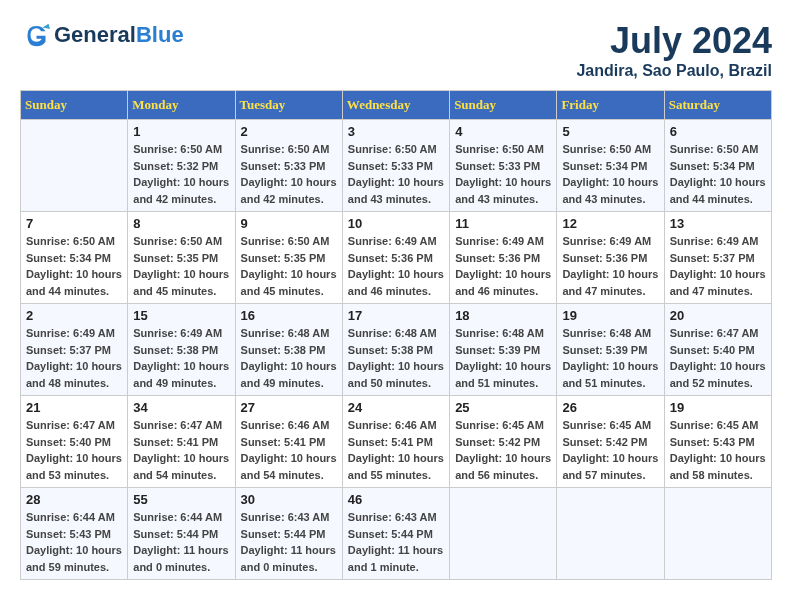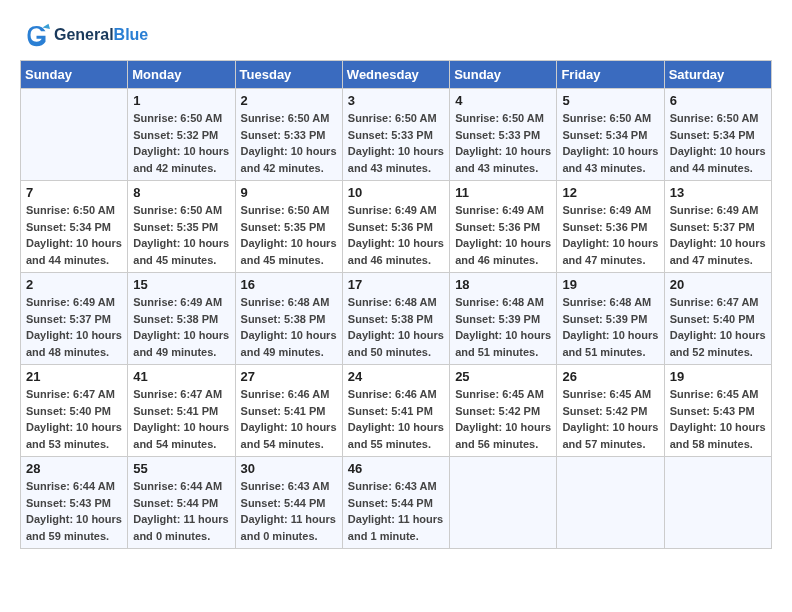--- a/index.html
+++ b/index.html
@@ -38,21 +38,22 @@
       color: #1a3a5c;
       font-weight: bold;
     }
     table {
       width: 100%;
       border-collapse: collapse;
       table-layout: fixed;
     }
     thead tr {
       background-color: #3a6bbf;
-      color: #ffffff;
+      color: #fde047;
+      font-family: Liberation Serif, serif;
     }
     thead th {
       padding: 6px 4px;
       font-size: 13px;
       font-weight: bold;
       text-align: left;
       border: 1px solid #ccc;
     }
     tbody tr {
       vertical-align: top;
@@ -86,24 +87,26 @@
 </head>
 <body>
 
 <div class="header">
   <div class="logo">
     <svg class="logo-icon" viewBox="0 0 40 40" xmlns="http://www.w3.org/2000/svg">
       <path d="M10 20 Q10 8 22 8 Q30 8 34 15 L28 15 Q26 11 22 11 Q14 11 14 20 Q14 29 22 29 Q27 29 29 25 L22 25 L22 21 L34 21 L34 29 Q30 35 22 35 Q10 35 10 20Z" fill="#2a7fd4"></path>
       <path d="M30 10 L38 5 L40 12 Z" fill="#3a9fd4"></path>
     </svg>
     <div>
-      <div style="font-size:16px;font-weight:bold;color:#1a3a5c;">General<span style="color:#2a7fd4;">Blue</span></div>
+      <div style="font-size:22px;font-weight:bold;color:#1a3a5c;">General<span style="color:#2a7fd4;">Blue</span></div>
     </div>
   </div>
   <div class="title-block">
+    <div class="month-title">July 2024</div>
+    <div class="location">Jandira, Sao Paulo, Brazil</div>
   </div>
 </div>
 
 <table>
   <thead>
     <tr>
     <th>Sunday</th>
         <th>Monday</th>
         <th>Tuesday</th>
         <th>Wednesday</th>
@@ -199,21 +202,21 @@
           <div class="day-number">20</div>
           <div class="day-info">Sunrise: 6:47 AM<br>Sunset: 5:40 PM<br>Daylight: 10 hours<br>and 52 minutes.</div>
         </td>
       </tr>
       <tr>
         <td>
           <div class="day-number">21</div>
           <div class="day-info">Sunrise: 6:47 AM<br>Sunset: 5:40 PM<br>Daylight: 10 hours<br>and 53 minutes.</div>
         </td>
         <td>
-          <div class="day-number">41</div>
+          <div class="day-number">34</div>
           <div class="day-info">Sunrise: 6:47 AM<br>Sunset: 5:41 PM<br>Daylight: 10 hours<br>and 54 minutes.</div>
         </td>
         <td>
           <div class="day-number">27</div>
           <div class="day-info">Sunrise: 6:46 AM<br>Sunset: 5:41 PM<br>Daylight: 10 hours<br>and 54 minutes.</div>
         </td>
         <td>
           <div class="day-number">24</div>
           <div class="day-info">Sunrise: 6:46 AM<br>Sunset: 5:41 PM<br>Daylight: 10 hours<br>and 55 minutes.</div>
         </td>

